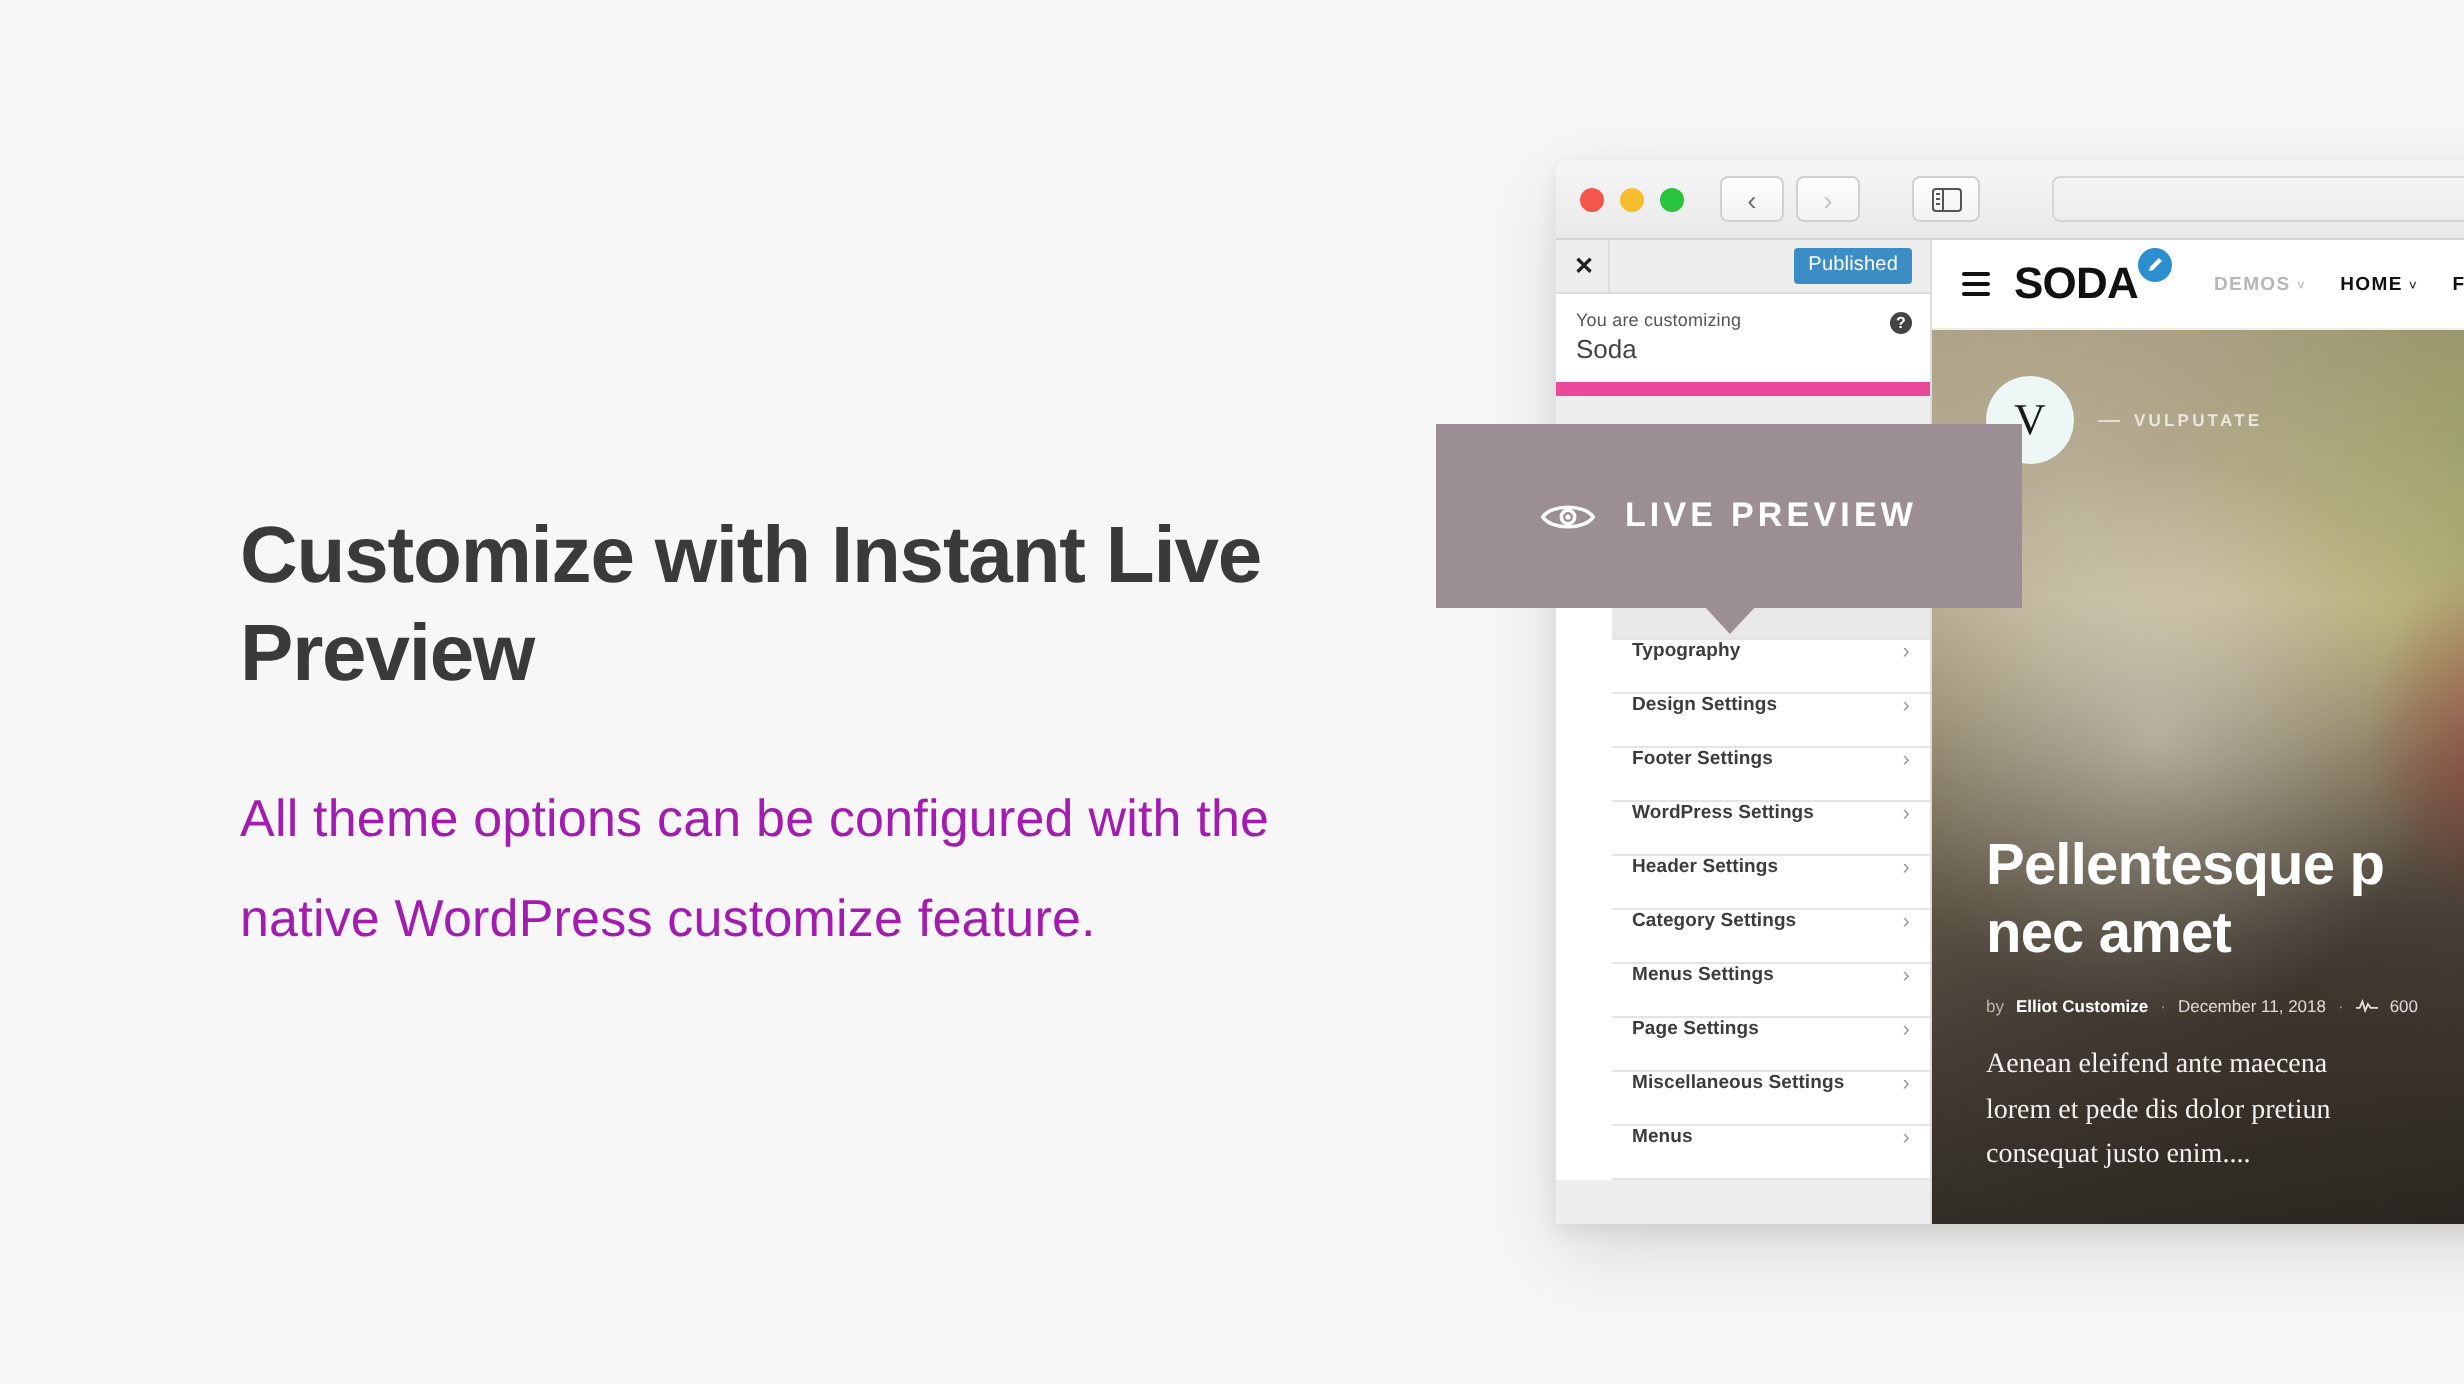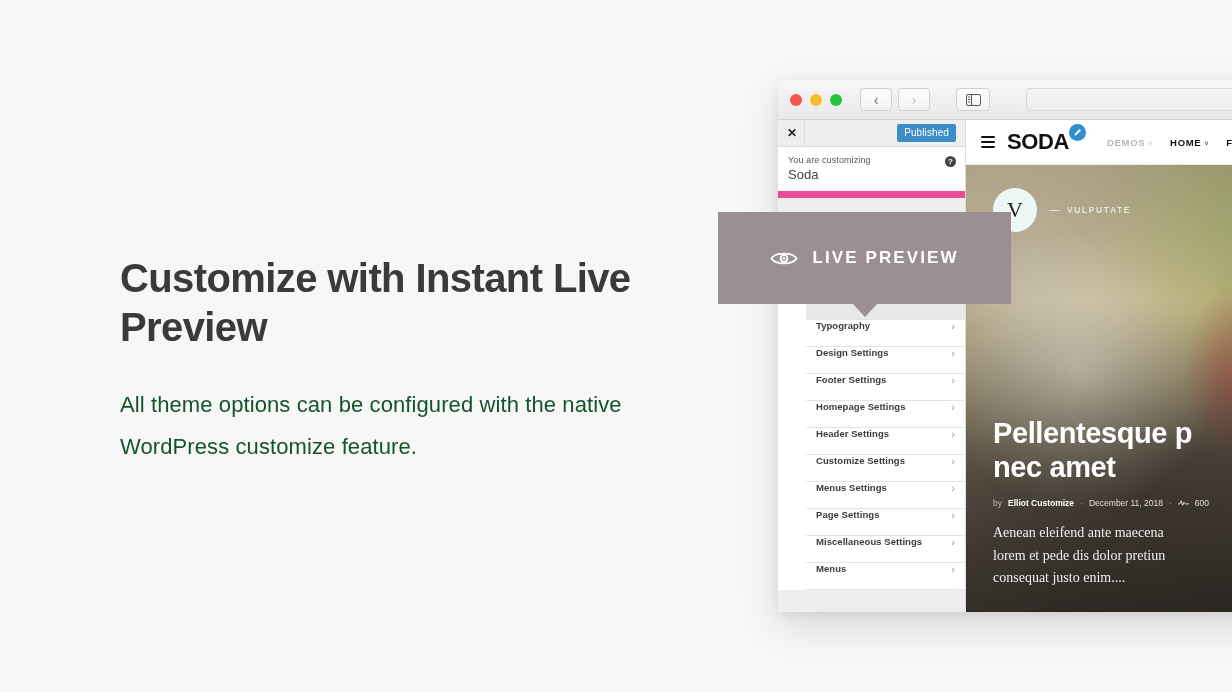--- a/index.html
+++ b/index.html
@@ -13,22 +13,22 @@
   #stage { position: relative; width: 1232px; height: 692px; }
 
   
   .copy { position: absolute; left: 120px; top: 234px; width: 560px; margin-top: 20px; }
   .headline {
     font-size: 40px; line-height: 1.22; font-weight: 700;
     color: #3a3a3a; letter-spacing: -0.6px;
   }
   .subcopy {
     margin-top: 32px;
-    font-size: 22px; line-height: 1.95; font-weight: 400;
-    color: #14532d; letter-spacing: 0.1px; max-width: 530px;
+    font-size: 26px; line-height: 1.95; font-weight: 400;
+    color: #a21caf; letter-spacing: 0.1px; max-width: 530px;
   }
 
   
   .browser {
     position: absolute; left: 778px; top: 80px;
     width: 560px; height: 532px;
     background: #ffffff;
     border-radius: 7px 0 0 0;
     box-shadow: 0 14px 40px rgba(0,0,0,.13), 0 3px 10px rgba(0,0,0,.07);
     overflow: hidden;
@@ -268,29 +268,29 @@
           </div>
           <div class="cust-item">
             <span>Design Settings</span>
             <span class="chev">›</span>
           </div>
           <div class="cust-item">
             <span>Footer Settings</span>
             <span class="chev">›</span>
           </div>
           <div class="cust-item">
-            <span>Homepage Settings</span>
+            <span>WordPress Settings</span>
             <span class="chev">›</span>
           </div>
           <div class="cust-item">
             <span>Header Settings</span>
             <span class="chev">›</span>
           </div>
           <div class="cust-item">
-            <span>Customize Settings</span>
+            <span>Category Settings</span>
             <span class="chev">›</span>
           </div>
           <div class="cust-item">
             <span>Menus Settings</span>
             <span class="chev">›</span>
           </div>
           <div class="cust-item">
             <span>Page Settings</span>
             <span class="chev">›</span>
           </div>

